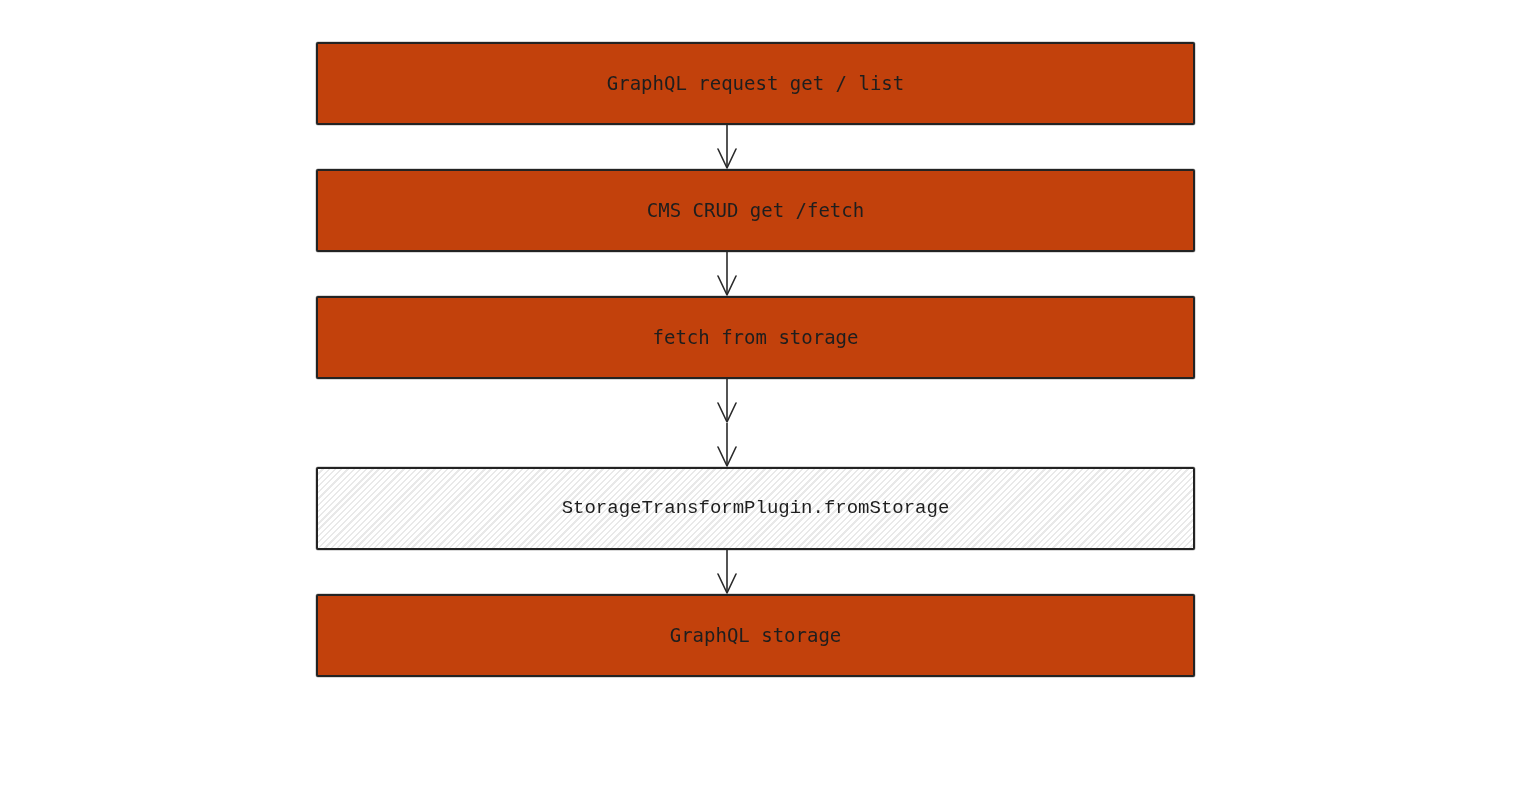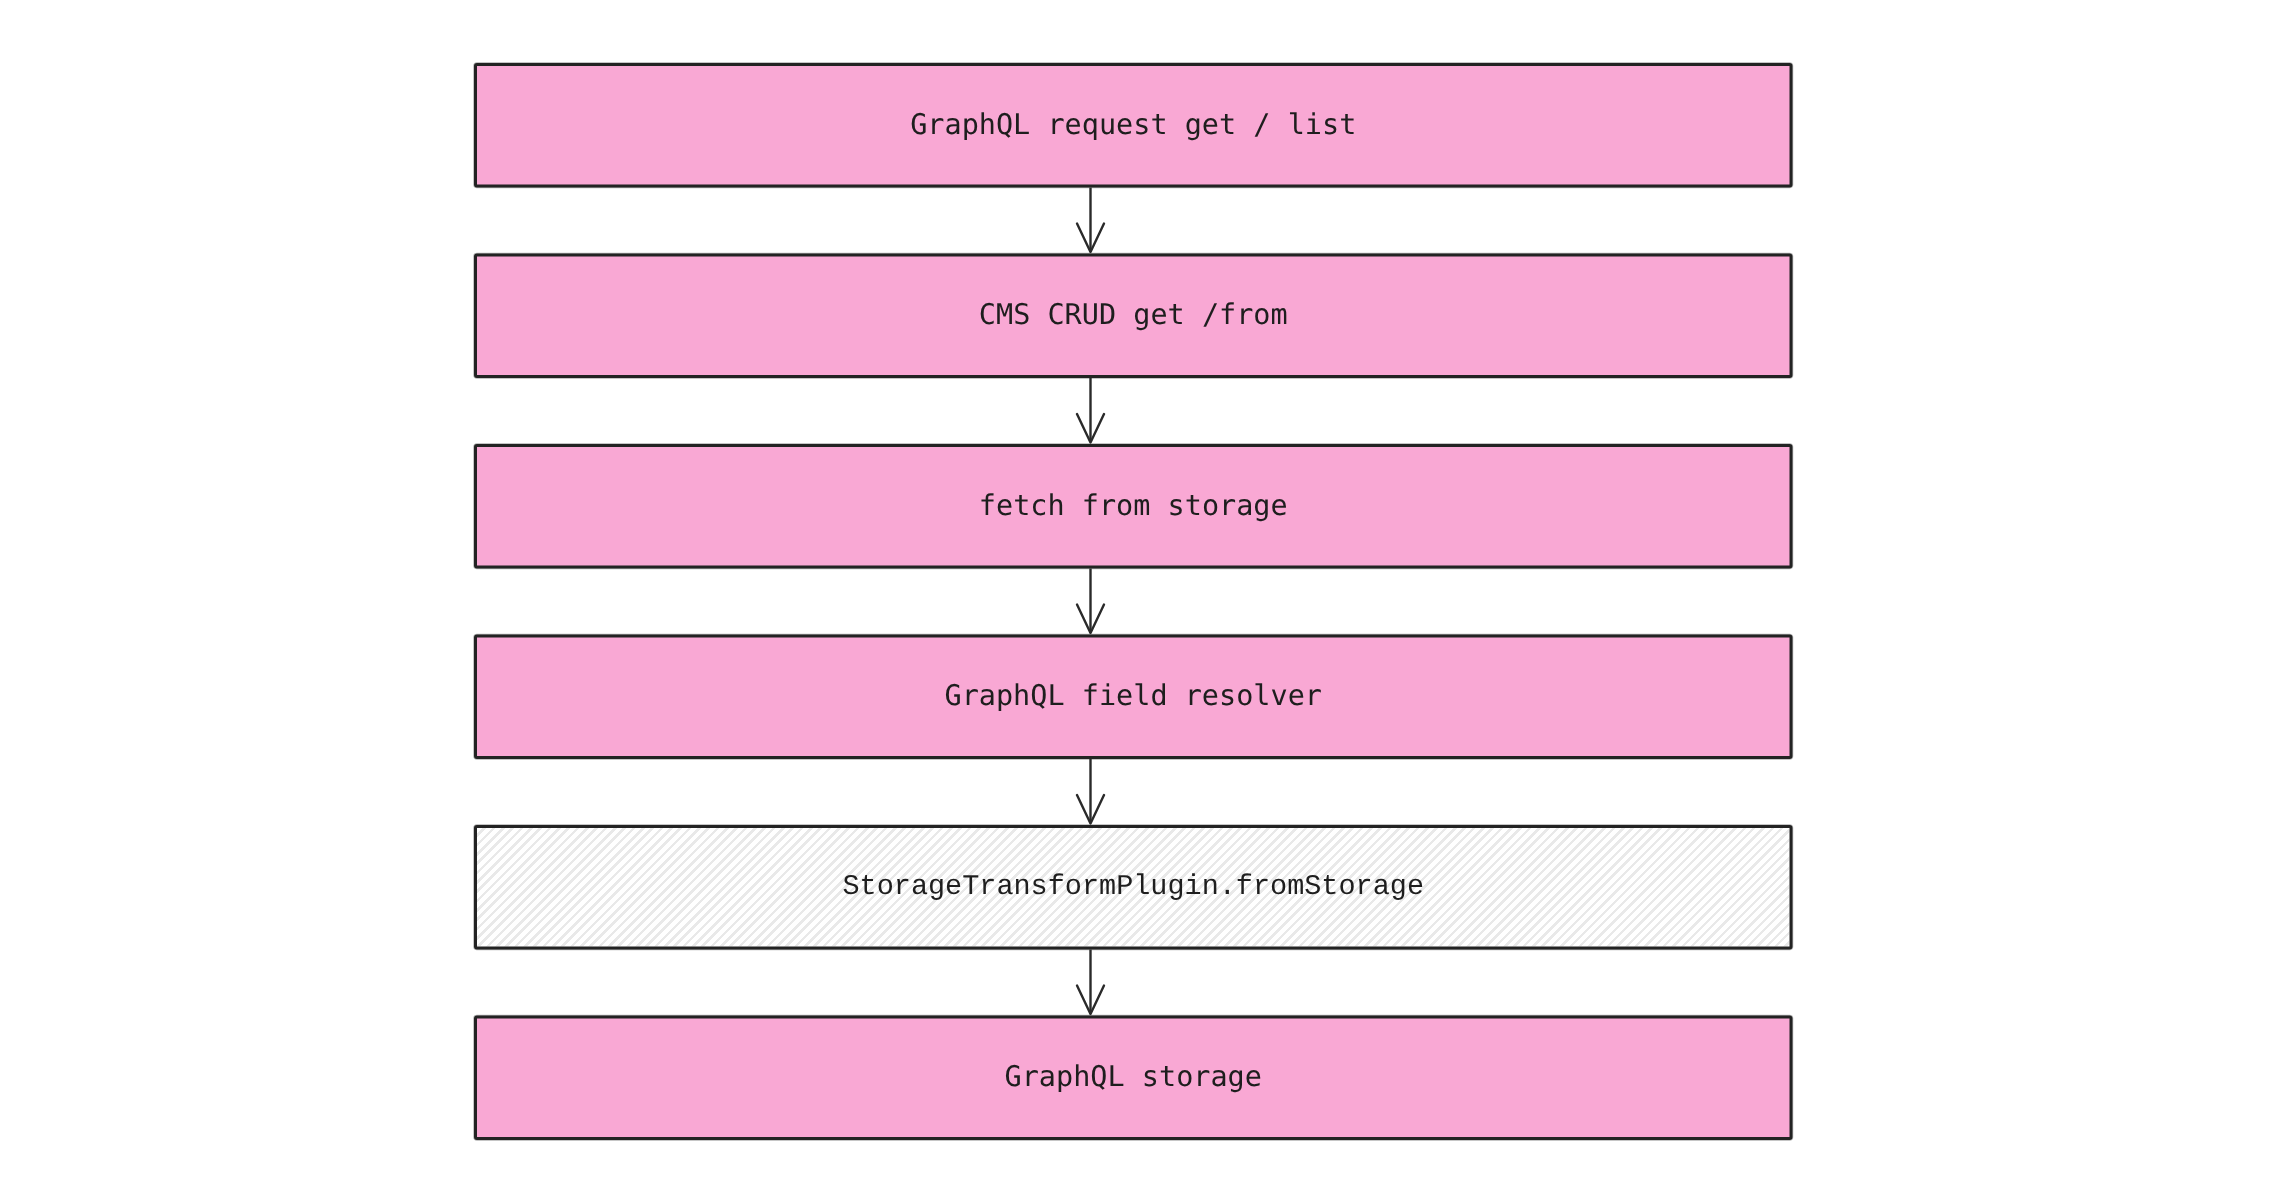--- a/index.html
+++ b/index.html
@@ -21,21 +21,21 @@
     top: 42px;
     width: 879px;
     display: flex;
     flex-direction: column;
   }
   .node {
     box-sizing: border-box;
     height: 83px;
     border: 2px solid #232323;
     border-radius: 2px;
-    background: #f9a8d4;
+    background: #c2410c;
     display: flex;
     align-items: center;
     justify-content: center;
     box-shadow: 0 0 0 0.5px rgba(35,35,35,0.35);
   }
   .node.hatched {
     background-color: #ffffff;
     background-image: repeating-linear-gradient(
       135deg,
       #ffffff 0px,
@@ -73,44 +73,41 @@
     </div>
 
     <div class="connector">
       <svg width="26" height="44" viewBox="0 0 26 44">
         <path d="M13 0 L13 42" stroke="#2a2a2a" stroke-width="1.6" fill="none" stroke-linecap="round"></path>
         <path d="M4 24 L13 43 L22 24" stroke="#2a2a2a" stroke-width="1.6" fill="none" stroke-linecap="round" stroke-linejoin="round"></path>
       </svg>
     </div>
 
     <div class="node">
-      <span class="node-label">CMS CRUD get /from</span>
+      <span class="node-label">CMS CRUD get /fetch</span>
     </div>
 
     <div class="connector">
       <svg width="26" height="44" viewBox="0 0 26 44">
         <path d="M13 0 L13 42" stroke="#2a2a2a" stroke-width="1.6" fill="none" stroke-linecap="round"></path>
         <path d="M4 24 L13 43 L22 24" stroke="#2a2a2a" stroke-width="1.6" fill="none" stroke-linecap="round" stroke-linejoin="round"></path>
       </svg>
     </div>
 
     <div class="node">
       <span class="node-label">fetch from storage</span>
     </div>
 
     <div class="connector">
       <svg width="26" height="44" viewBox="0 0 26 44">
         <path d="M13 0 L13 42" stroke="#2a2a2a" stroke-width="1.6" fill="none" stroke-linecap="round"></path>
         <path d="M4 24 L13 43 L22 24" stroke="#2a2a2a" stroke-width="1.6" fill="none" stroke-linecap="round" stroke-linejoin="round"></path>
       </svg>
     </div>
 
-    <div class="node">
-      <span class="node-label">GraphQL field resolver</span>
-    </div>
 
     <div class="connector">
       <svg width="26" height="44" viewBox="0 0 26 44">
         <path d="M13 0 L13 42" stroke="#2a2a2a" stroke-width="1.6" fill="none" stroke-linecap="round"></path>
         <path d="M4 24 L13 43 L22 24" stroke="#2a2a2a" stroke-width="1.6" fill="none" stroke-linecap="round" stroke-linejoin="round"></path>
       </svg>
     </div>
 
     <div class="node hatched">
       <span class="node-label">StorageTransformPlugin.fromStorage</span>

